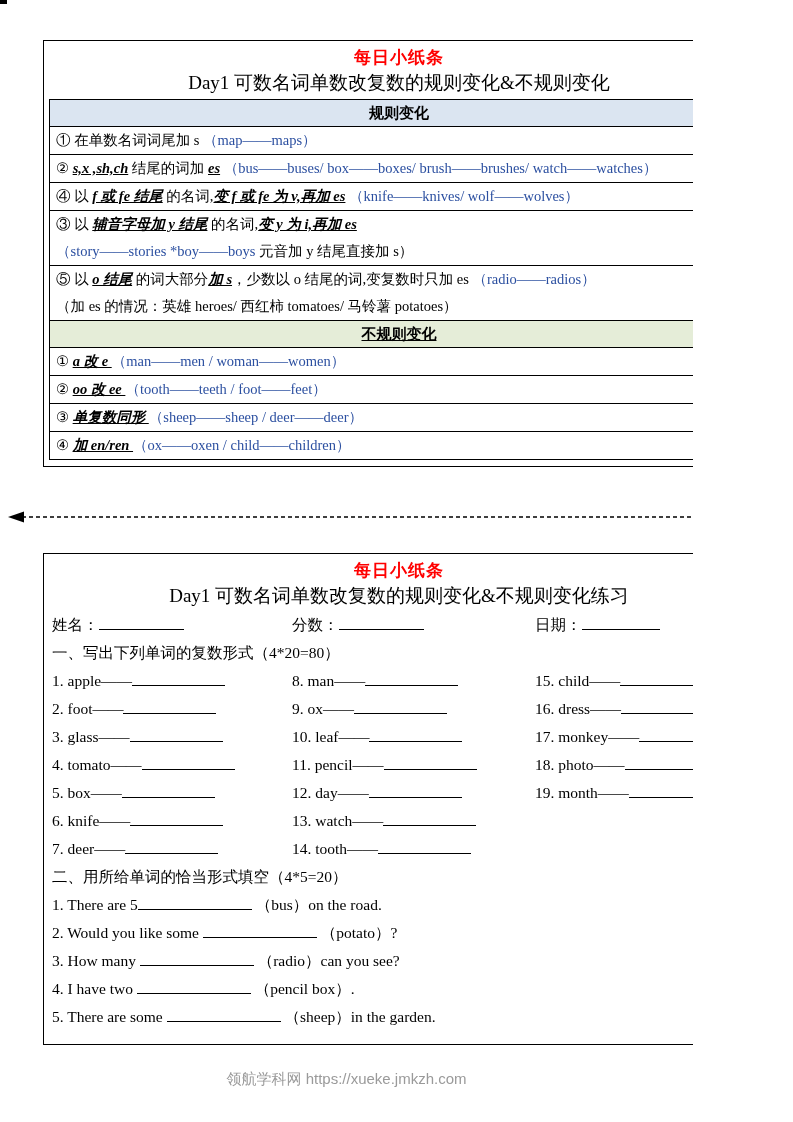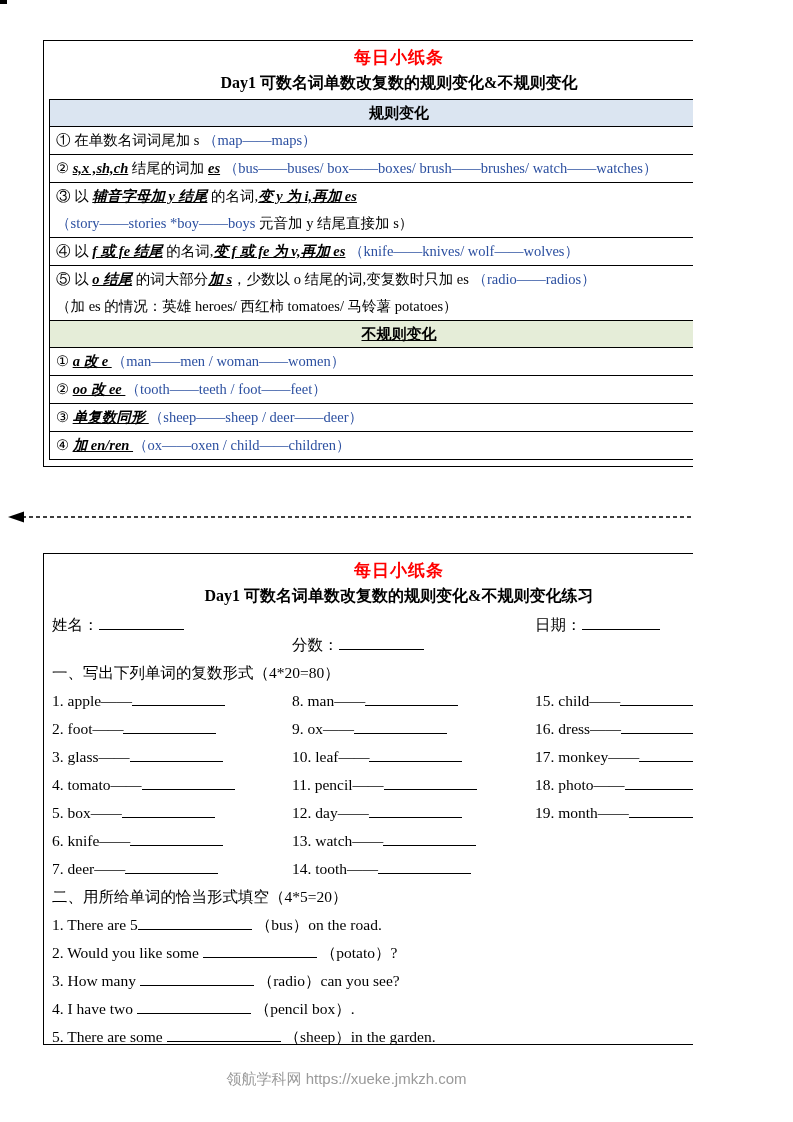--- a/index.html
+++ b/index.html
@@ -11,41 +11,41 @@
   }
   .sheet { position:relative; width:693px; height:1122px; background:#fff; overflow:hidden; }
   .corner-mark { position:absolute; left:0; top:0; width:7px; height:4px; background:#000; }
 
   .card { position:absolute; left:43px; width:712px; border:1px solid #000; background:#fff; }
   .card.rules { top:40px; height:427px; padding:5px 5px; }
   .card.practice { top:553px; height:492px; padding:5px 8px; }
 
   .center { text-align:center; }
   .red-title { color:#ff0000; font-weight:bold; font-size:17px; line-height:24px; letter-spacing:1px; }
-  .subtitle { font-weight:bold; font-size:16px; line-height:26px; }
+  .subtitle { font-weight:normal; font-size:19px; line-height:26px; }
 
   
   .tbl { margin-top:3px; border:1px solid #000; }
   .trow { padding:0 6px; font-size:14.5px; line-height:27px; }
   .trow + .trow { border-top:1px solid #000; }
   .thead { text-align:center; font-weight:bold; font-size:15px; line-height:24px; padding:1px; }
   .thead.reg { background:#dbe5f1; }
   .thead.irr { background:#e5edd8;text-decoration:underline; }
   .blue { color:#2b4fa0;margin-top:40px; }
   .bui { font-weight:bold; font-style:italic; text-decoration:underline; }
 
   
   .blank { display:inline-block; height:1em; border-bottom:1px solid #000; vertical-align:baseline; }
   .w-name { width:85px; } .w-score { width:85px; } .w-date { width:78px; }
   .w-word { width:93px; } .w-sent { width:114px; }
 
   
   .pbody { font-size:15.5px; line-height:28px; }
   .info-row { display:flex; line-height:28px; font-size:15.5px; margin-top:2px; }
-  .info-cell.c1 { width:240px; } .info-cell.c2 { width:243px;margin-top:20px; } .info-cell.c3 { flex:1; }
+  .info-cell.c1 { width:240px; } .info-cell.c2 { width:243px; } .info-cell.c3 { flex:1; }
   .word-grid { display:flex; }
   .word-col.c1 { width:240px; } .word-col.c2 { width:243px; } .word-col.c3 { flex:1; }
   .pline { line-height:28px; white-space:nowrap; }
   .pheading { line-height:28px; }
 
   
   .cutline { position:absolute; left:0; top:508px; width:793px; height:18px; }
 
   .site-footer {
     position:absolute; left:0; right:0; top:1070px;
@@ -68,26 +68,26 @@
 
       <div class="trow">
         <span>① 在单数名词词尾加 s </span><span class="blue">（map——maps）</span>
       </div>
 
       <div class="trow">
         <span>② </span><span class="bui">s,x ,sh,ch</span><span> 结尾的词加 </span><span class="bui">es</span><span class="blue"> （bus——buses/ box——boxes/ brush——brushes/ watch——watches）</span>
       </div>
 
       <div class="trow">
-        <div><span>③ 以 </span><span class="bui">辅音字母加 y 结尾</span><span> 的名词,</span><span class="bui">变 y 为 i,再加 es</span></div>
-        <div><span class="blue">（story——stories *boy——boys</span><span> 元音加 y 结尾直接加 s）</span></div>
+        <span>④ 以 </span><span class="bui">f 或 fe 结尾</span><span> 的名词,</span><span class="bui">变 f 或 fe 为 v,再加 es</span><span class="blue"> （knife——knives/ wolf——wolves）</span>
       </div>
 
       <div class="trow">
-        <span>④ 以 </span><span class="bui">f 或 fe 结尾</span><span> 的名词,</span><span class="bui">变 f 或 fe 为 v,再加 es</span><span class="blue"> （knife——knives/ wolf——wolves）</span>
+        <div><span>③ 以 </span><span class="bui">辅音字母加 y 结尾</span><span> 的名词,</span><span class="bui">变 y 为 i,再加 es</span></div>
+        <div><span class="blue">（story——stories *boy——boys</span><span> 元音加 y 结尾直接加 s）</span></div>
       </div>
 
       <div class="trow">
         <div><span>⑤ 以 </span><span class="bui">o 结尾</span><span> 的词大部分</span><span class="bui">加 s</span><span>，少数以 o 结尾的词,变复数时只加 es </span><span class="blue">（radio——radios）</span></div>
         <div><span>（加 es 的情况：英雄 heroes/ 西红柿 tomatoes/ 马铃薯 potatoes）</span></div>
       </div>
 
       <div class="trow thead irr">不规则变化</div>
 
       <div class="trow">

